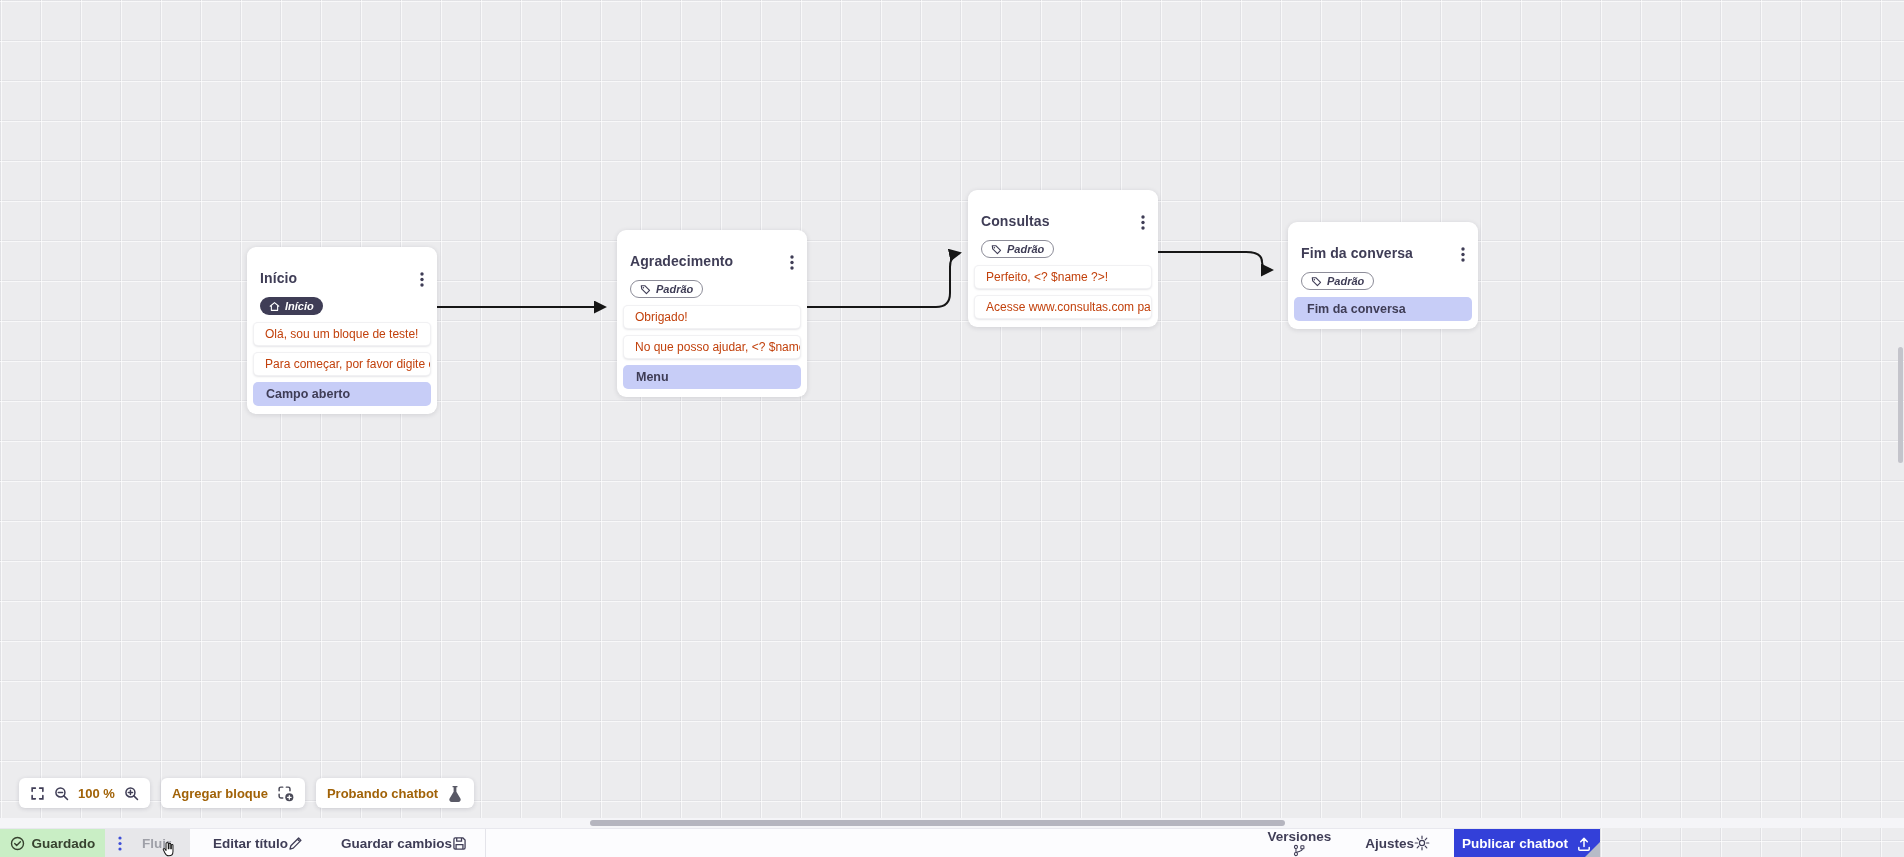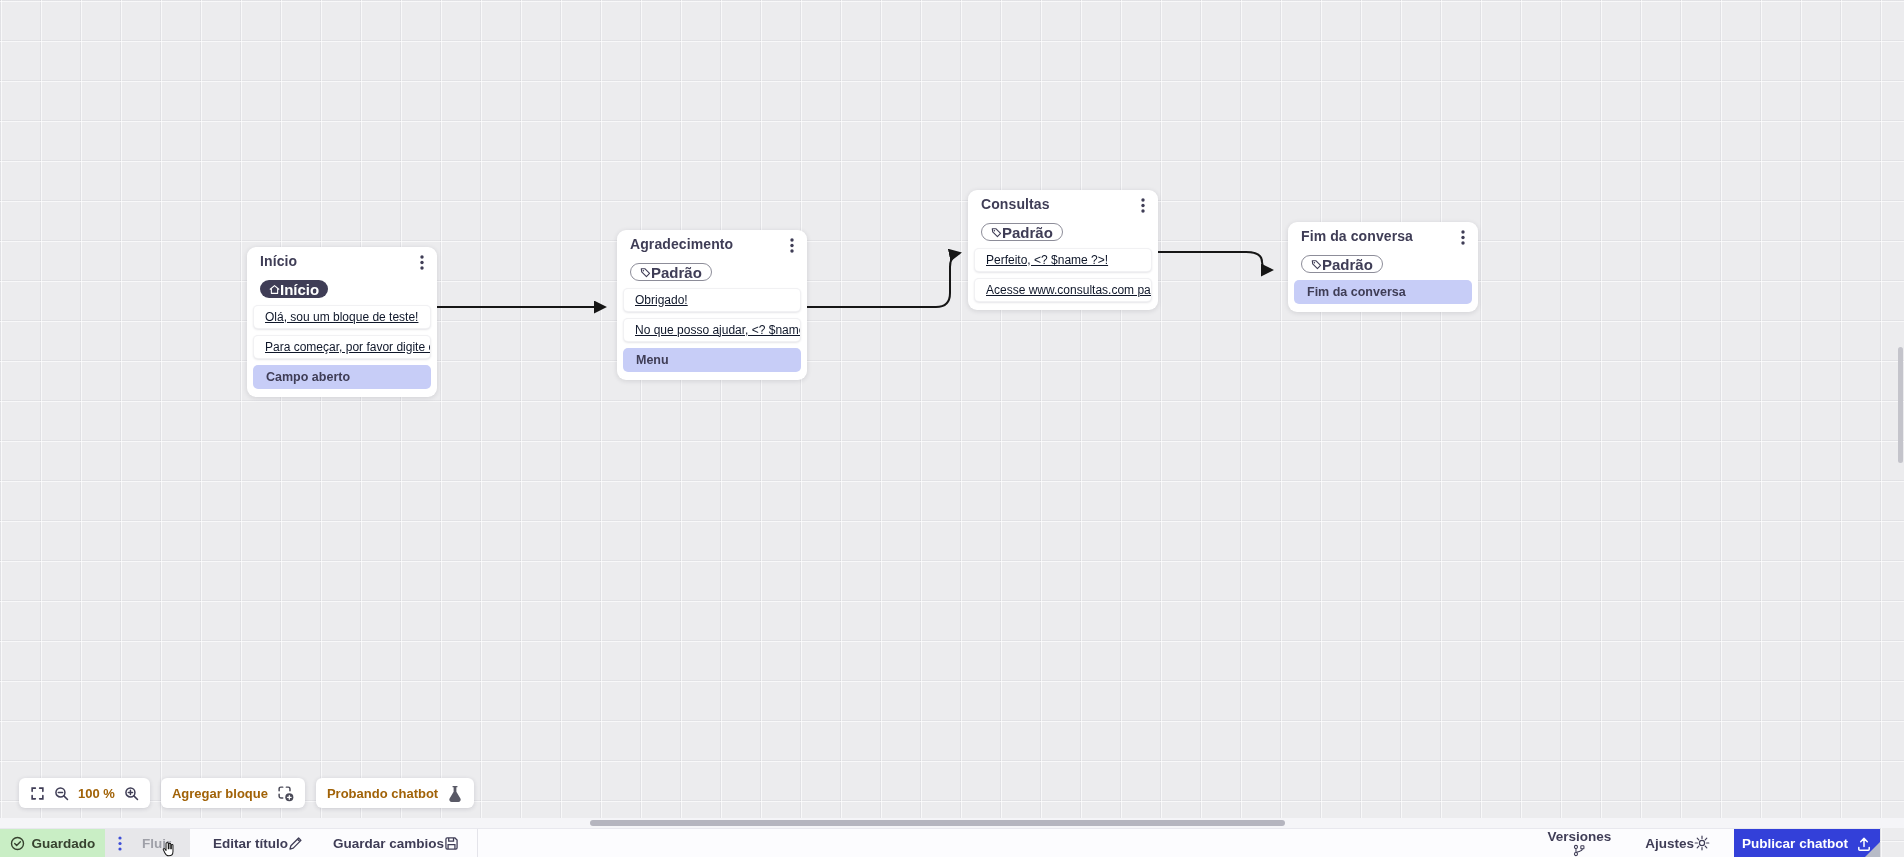--- a/index.html
+++ b/index.html
@@ -15,60 +15,60 @@
       linear-gradient(to right, rgba(90,90,110,.07) 1px, transparent 1px),
       linear-gradient(to bottom, rgba(90,90,110,.07) 1px, transparent 1px);
     background-size:40px 40px, 40px 40px, 40px 40px, 40px 40px;
     background-position:1px 1px, 1px 1px, 0 0, 0 0;
   }
   svg.connectors { position:absolute; inset:0; width:1904px; height:857px; pointer-events:none; }
 
   
   .node {
     position:absolute; width:190px; background:#fff; border-radius:9px;
-    box-shadow:0 1px 5px rgba(40,40,60,.14); padding:6px 0 8px 0;
+    box-shadow:0 1px 5px rgba(40,40,60,.14); padding:23px 0 8px 0;
   }
   .node-header { display:flex; align-items:flex-start; justify-content:space-between; padding:0 10px 0 13px; }
   .node-title { font-size:14px; font-weight:700; color:#3f3d56; letter-spacing:.1px; }
   .kebab { cursor:pointer; padding:2px 3px; }
   .badge-row { padding:8px 13px 6px 13px; }
-  .badge { display:inline-flex; align-items:center; height:18px; border-radius:10px;
-    font-size:15px; font-weight:700; padding:0 9px; }
+  .badge { display:inline-flex; align-items:center; gap:5px; height:18px; border-radius:10px;
+    font-size:11px; font-weight:700; padding:0 9px;font-style:italic; }
   .badge.dark { background:#3f3d56; color:#fff; }
   .badge.outline { background:#fff; color:#3f3d56; border:1.4px solid #8d8d99; }
   .rows { padding:0 6px; display:flex; flex-direction:column; gap:6px; }
   .row { height:24px; border-radius:5px; display:flex; align-items:center; padding:0 11px;
     font-size:12px; white-space:nowrap; overflow:hidden; }
-  .row.msg { background:#fff; color:#0f172a; border:1px solid rgba(63,61,86,.07);
-    box-shadow:0 1px 2px rgba(63,61,86,.13);text-decoration:underline; }
+  .row.msg { background:#fff; color:#c2410c; border:1px solid rgba(63,61,86,.07);
+    box-shadow:0 1px 2px rgba(63,61,86,.13); }
   .row.action { background:#c7cdf7; color:#3f3d56; font-weight:700; font-size:12.5px; padding:0 13px; }
 
   
   .canvas-toolbar { position:absolute; left:19px; top:778px; display:flex; gap:11px; }
   .tool-card { height:30px; background:#fff; border-radius:6px; display:flex; align-items:center;
     gap:9px; padding:0 11px; box-shadow:0 1px 4px rgba(40,40,60,.16);
     font-size:13px; font-weight:700; color:#a16207; cursor:pointer; }
   .tool-card .icon-btn { display:flex; align-items:center; cursor:pointer; color:#4a4a58; }
 
   
   .hscroll-track { position:absolute; left:0; top:818px; width:1904px; height:10px; background:#f5f5f8; }
   .hscroll-thumb { position:absolute; left:590px; top:2px; width:695px; height:6px; border-radius:3px; background:#b5b5bf; }
   .vscroll-thumb { position:absolute; right:1px; top:347px; width:5px; height:116px; border-radius:3px; background:#c4c4cb; }
 
   
-  .bottom-bar { position:absolute; left:0; bottom:0; width:1880px; height:29px; background:#fcfcfe;
+  .bottom-bar { position:absolute; left:0; bottom:0; width:1600px; height:29px; background:#fcfcfe;
     border-top:1px solid #e8e8ee; display:flex; align-items:stretch; font-size:13.5px; font-weight:700;
     color:#3f3d56; }
   .bar-saved { width:105px; background:#c9eec5; color:#37422f; display:flex; align-items:center;
     justify-content:center; gap:7px; }
   .bar-flow { width:85px; background:#e7e7ea; color:#9fa0a8; display:flex; align-items:center;
     padding-left:13px; gap:20px; cursor:pointer; }
   .bar-item { display:flex; align-items:center; cursor:pointer; padding:0 6px; }
   .bar-item.edit { margin-left:17px; }
-  .bar-item.save { margin-left:18px; }
+  .bar-item.save { margin-left:26px; }
   .bar-divider { width:1px; background:#e4e4ea; margin:0 0 0 12px; }
   .bar-spacer { flex:1; }
   .bar-item.versions { margin-right:22px;flex-direction:column; }
   .bar-item.settings { margin-right:18px;text-align:center; }
   .publish-btn { position:relative; width:146px; background:#3340d9; color:#fff; border:none;
     font:inherit; font-weight:700; display:flex; align-items:center; justify-content:center; gap:8px;
     cursor:pointer; overflow:hidden; }
   .publish-btn .fold { position:absolute; right:0; bottom:0; width:0; height:0;
     border-left:15px solid transparent; border-bottom:15px solid #b7bbc7; }
 

